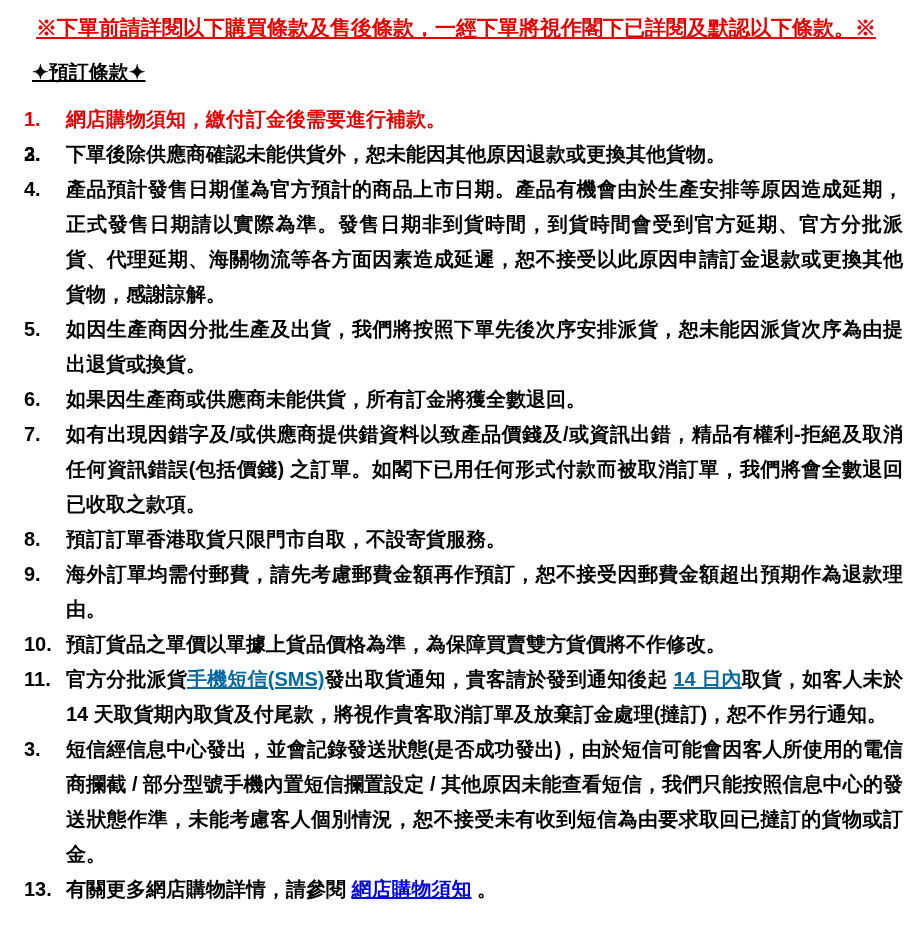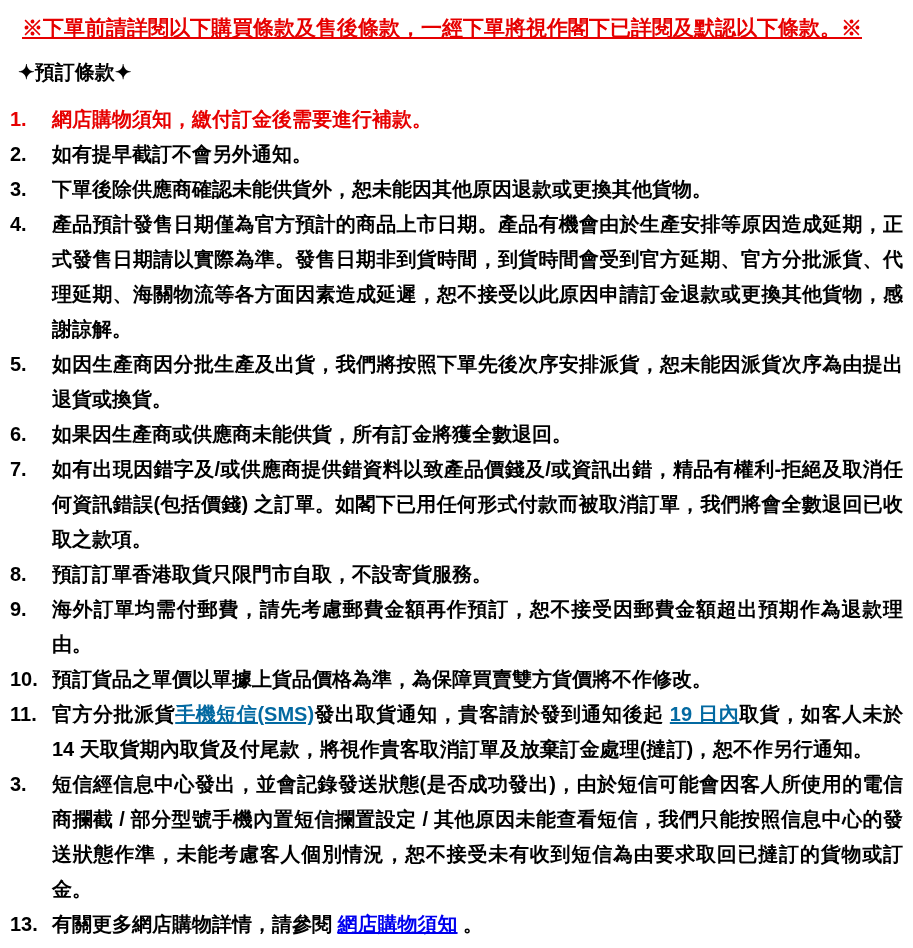--- a/index.html
+++ b/index.html
@@ -11,32 +11,34 @@
     width: 913px;
     height: 948px;
     overflow: hidden;
     font-family: "Liberation Sans", sans-serif;
     font-weight: 700;
     color: #000000;
   }
   .doc {
     padding: 14px 10px 0 6px;
     box-sizing: border-box;
+    margin-left: 14px;
   }
   .page-header {
     color: #e60000;
     font-size: 21px;
     line-height: 28px;
     text-decoration: underline;
     margin: 0 0 16px 16px;
   }
   .section-title {
     color: #000000;
     font-size: 20px;
     line-height: 28px;
+    text-decoration: underline;
     margin: 0 0 16px 12px;
   }
   .terms-list {
     margin: 0;
     padding: 0;
     list-style: none;
     font-size: 20px;
     line-height: 35px;
   }
   .term-item {
@@ -65,26 +67,26 @@
 </head>
 <body>
 
 <div class="doc">
   <div class="page-header">※下單前請詳閱以下購買條款及售後條款，一經下單將視作閣下已詳閱及默認以下條款。※</div>
 
   <div class="section-title">✦預訂條款✦</div>
 
   <ol class="terms-list">
       <li class="term-item red"><span class="num">1.</span><span><span>網店購物須知，繳付訂金後需要進行補款。</span></span></li>
-      <li class="term-item"><span class="num">2.</span><span><span>如有提早截訂不會另外通知。</span></span></li>
+      <li class="term-item"><span class="num">2.</span></li>
       <li class="term-item"><span class="num">3.</span><span><span>下單後除供應商確認未能供貨外，恕未能因其他原因退款或更換其他貨物。</span></span></li>
       <li class="term-item"><span class="num">4.</span><span><span>產品預計發售日期僅為官方預計的商品上市日期。產品有機會由於生產安排等原因造成延期，正式發售日期請以實際為準。發售日期非到貨時間，到貨時間會受到官方延期、官方分批派貨、代理延期、海關物流等各方面因素造成延遲，恕不接受以此原因申請訂金退款或更換其他貨物，感謝諒解。</span></span></li>
       <li class="term-item"><span class="num">5.</span><span><span>如因生產商因分批生產及出貨，我們將按照下單先後次序安排派貨，恕未能因派貨次序為由提出退貨或換貨。</span></span></li>
       <li class="term-item"><span class="num">6.</span><span><span>如果因生產商或供應商未能供貨，所有訂金將獲全數退回。</span></span></li>
       <li class="term-item"><span class="num">7.</span><span><span>如有出現因錯字及/或供應商提供錯資料以致產品價錢及/或資訊出錯，精品有權利-拒絕及取消任何資訊錯誤(包括價錢) 之訂單。如閣下已用任何形式付款而被取消訂單，我們將會全數退回已收取之款項。</span></span></li>
       <li class="term-item"><span class="num">8.</span><span><span>預訂訂單香港取貨只限門市自取，不設寄貨服務。</span></span></li>
       <li class="term-item"><span class="num">9.</span><span><span>海外訂單均需付郵費，請先考慮郵費金額再作預訂，恕不接受因郵費金額超出預期作為退款理由。</span></span></li>
       <li class="term-item"><span class="num">10.</span><span><span>預訂貨品之單價以單據上貨品價格為準，為保障買賣雙方貨價將不作修改。</span></span></li>
-      <li class="term-item"><span class="num">11.</span><span><span>官方分批派貨</span><span class="red-underline">手機短信(SMS)</span><span>發出取貨通知，貴客請於發到通知後起 </span><span class="red-underline">19 日內</span><span>取貨，如客人未於 14 天取貨期內取貨及付尾款，將視作貴客取消訂單及放棄訂金處理(撻訂)，恕不作另行通知。</span></span></li>
+      <li class="term-item"><span class="num">11.</span><span><span>官方分批派貨</span><span class="red-underline">手機短信(SMS)</span><span>發出取貨通知，貴客請於發到通知後起 </span><span class="red-underline">14 日內</span><span>取貨，如客人未於 14 天取貨期內取貨及付尾款，將視作貴客取消訂單及放棄訂金處理(撻訂)，恕不作另行通知。</span></span></li>
       <li class="term-item"><span class="num">3.</span><span><span>短信經信息中心發出，並會記錄發送狀態(是否成功發出)，由於短信可能會因客人所使用的電信商攔截 / 部分型號手機內置短信攔置設定 / 其他原因未能查看短信，我們只能按照信息中心的發送狀態作準，未能考慮客人個別情況，恕不接受未有收到短信為由要求取回已撻訂的貨物或訂金。</span></span></li>
       <li class="term-item"><span class="num">13.</span><span><span>有關更多網店購物詳情，請參閱 </span><a class="doc-link" href="#">網店購物須知</a><span> 。</span></span></li>
     </ol>
 </div>
 
 </body></html>

